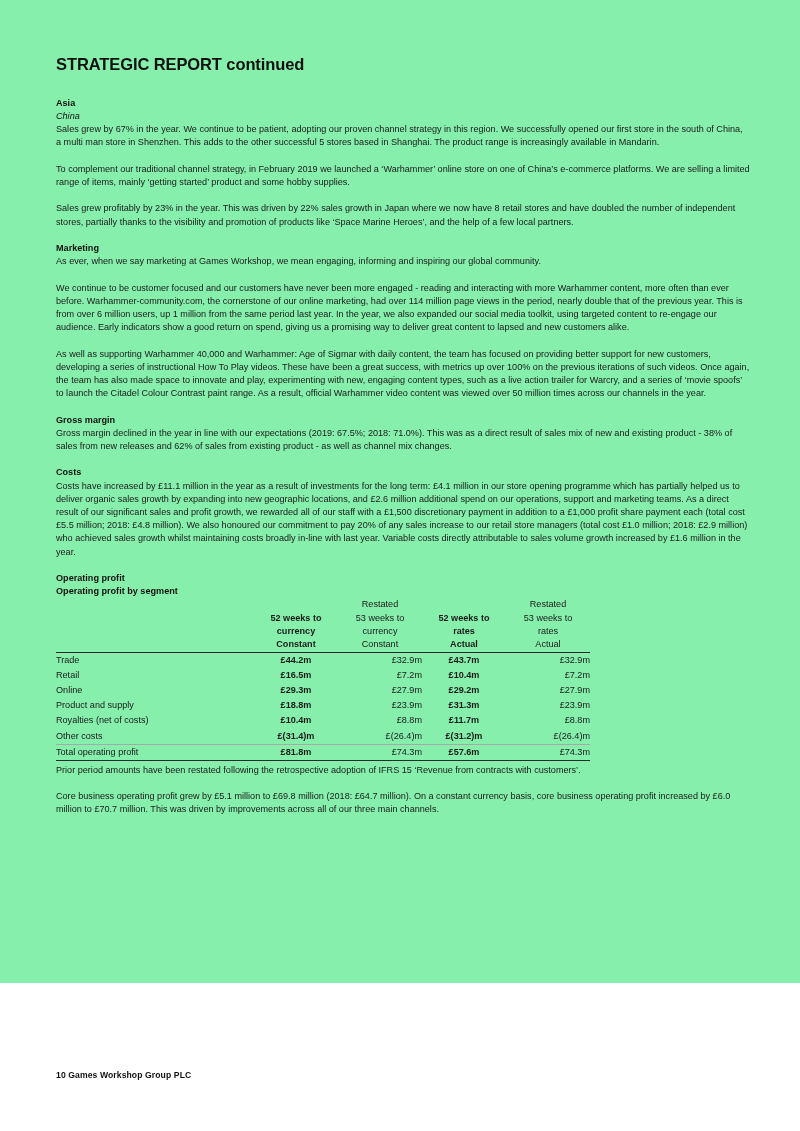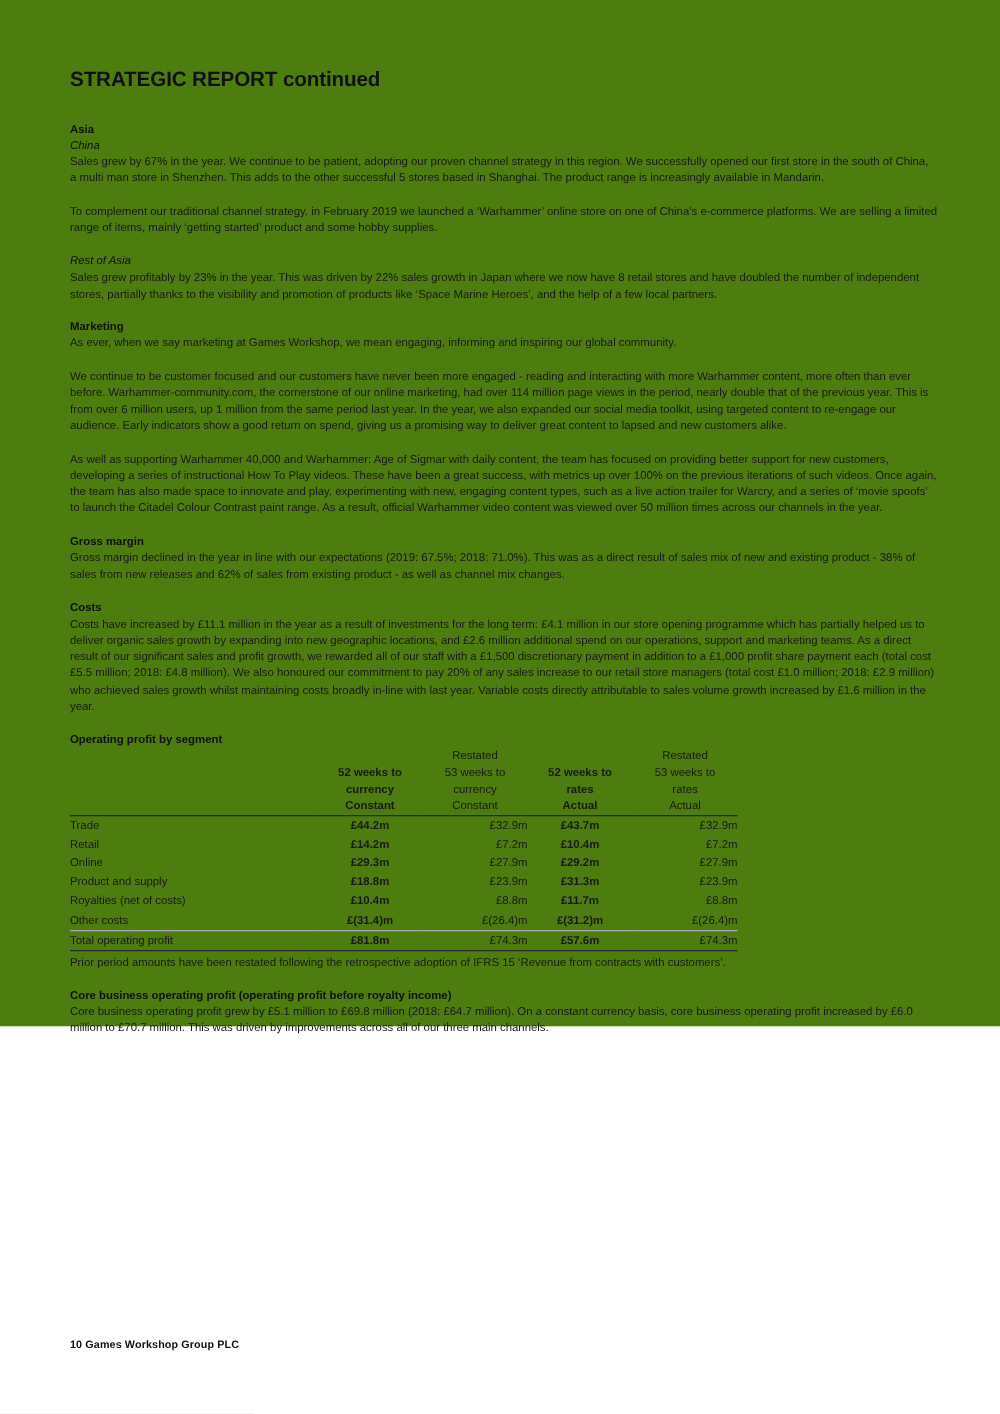--- a/index.html
+++ b/index.html
@@ -12,22 +12,22 @@
     height: 1131px;
     font-family: "Liberation Sans", sans-serif;
     color: #1a1a1a;
     position: relative;
     overflow: hidden;
   }
   .page {
     position: absolute;
     left: 0; top: 0;
     width: 800px;
-    height: 821px;
-    background: #4d7c0f;
+    height: 983px;
+    background: #86efac;
   }
   .content {
     position: absolute;
     left: 56px;
     top: 55px;
     width: 694px;
   }
 
   .page-title {
     font-size: 16.5px;
@@ -134,40 +134,40 @@
 
     <h1 class="page-title">STRATEGIC REPORT continued</h1>
 
     <div class="sec-head">Asia</div>
     <div class="sub-head">China</div>
     <p class="body">Sales grew by 67% in the year. We continue to be patient, adopting our proven channel strategy in this region. We successfully opened our first store in the south of China, a multi man store in Shenzhen. This adds to the other successful 5 stores based in Shanghai. The product range is increasingly available in Mandarin.</p>
     <div class="gap-sm"></div>
     <p class="body">To complement our traditional channel strategy, in February 2019 we launched a ‘Warhammer’ online store on one of China’s e-commerce platforms. We are selling a limited range of items, mainly ‘getting started’ product and some hobby supplies.</p>
     <div class="gap-sm"></div>
 
-    <div class="sub-head">Rest of Asia</div>
     <p class="body">Sales grew profitably by 23% in the year. This was driven by 22% sales growth in Japan where we now have 8 retail stores and have doubled the number of independent stores, partially thanks to the visibility and promotion of products like ‘Space Marine Heroes’, and the help of a few local partners.</p>
     <div class="gap-sm"></div>
 
     <div class="sec-head">Marketing</div>
     <p class="body">As ever, when we say marketing at Games Workshop, we mean engaging, informing and inspiring our global community.</p>
     <div class="gap-sm"></div>
     <p class="body">We continue to be customer focused and our customers have never been more engaged - reading and interacting with more Warhammer content, more often than ever before. Warhammer-community.com, the cornerstone of our online marketing, had over 114 million page views in the period, nearly double that of the previous year. This is from over 6 million users, up 1 million from the same period last year. In the year, we also expanded our social media toolkit, using targeted content to re-engage our audience. Early indicators show a good return on spend, giving us a promising way to deliver great content to lapsed and new customers alike.</p>
     <div class="gap-sm"></div>
     <p class="body">As well as supporting Warhammer 40,000 and Warhammer: Age of Sigmar with daily content, the team has focused on providing better support for new customers, developing a series of instructional How To Play videos. These have been a great success, with metrics up over 100% on the previous iterations of such videos. Once again, the team has also made space to innovate and play, experimenting with new, engaging content types, such as a live action trailer for Warcry, and a series of ‘movie spoofs’ to launch the Citadel Colour Contrast paint range. As a result, official Warhammer video content was viewed over 50 million times across our channels in the year.</p>
     <div class="gap-sm"></div>
 
     <div class="sec-head">Gross margin</div>
     <p class="body">Gross margin declined in the year in line with our expectations (2019: 67.5%; 2018: 71.0%). This was as a direct result of sales mix of new and existing product - 38% of sales from new releases and 62% of sales from existing product - as well as channel mix changes.</p>
     <div class="gap-sm"></div>
 
     <div class="sec-head">Costs</div>
     <p class="body">Costs have increased by £11.1 million in the year as a result of investments for the long term: £4.1 million in our store opening programme which has partially helped us to deliver organic sales growth by expanding into new geographic locations, and £2.6 million additional spend on our operations, support and marketing teams. As a direct result of our significant sales and profit growth, we rewarded all of our staff with a £1,500 discretionary payment in addition to a £1,000 profit share payment each (total cost £5.5 million; 2018: £4.8 million). We also honoured our commitment to pay 20% of any sales increase to our retail store managers (total cost £1.0 million; 2018: £2.9 million) who achieved sales growth whilst maintaining costs broadly in-line with last year. Variable costs directly attributable to sales volume growth increased by £1.6 million in the year.</p>
     <div class="gap-sm"></div>
 
+    <div class="sec-head">Operating profit</div>
     <div class="sec-head">Operating profit by segment</div>
 
     <div class="tbl-wrap">
       <table class="seg">
         <colgroup>
           <col class="c-label">
             <col class="c-num">
             <col class="c-num">
             <col class="c-num">
             <col class="c-num">
@@ -205,21 +205,21 @@
         <tbody>
           <tr class="rule-top">
             <td class="rowlabel">Trade</td>
             <td class="num bold">£44.2m</td>
             <td class="num">£32.9m</td>
             <td class="num bold">£43.7m</td>
             <td class="num">£32.9m</td>
           </tr>
           <tr>
             <td class="rowlabel">Retail</td>
-            <td class="num bold">£14.2m</td>
+            <td class="num bold">£16.5m</td>
             <td class="num">£7.2m</td>
             <td class="num bold">£10.4m</td>
             <td class="num">£7.2m</td>
           </tr>
           <tr>
             <td class="rowlabel">Online</td>
             <td class="num bold">£29.3m</td>
             <td class="num">£27.9m</td>
             <td class="num bold">£29.2m</td>
             <td class="num">£27.9m</td>
@@ -252,19 +252,18 @@
             <td class="num bold">£57.6m</td>
             <td class="num">£74.3m</td>
           </tr>
         </tbody>
       </table>
     </div>
 
     <p class="footnote">Prior period amounts have been restated following the retrospective adoption of IFRS 15 ‘Revenue from contracts with customers’.</p>
     <div class="gap-sm"></div>
 
-    <div class="sec-head">Core business operating profit (operating profit before royalty income)</div>
     <p class="body">Core business operating profit grew by £5.1 million to £69.8 million (2018: £64.7 million). On a constant currency basis, core business operating profit increased by £6.0 million to £70.7 million. This was driven by improvements across all of our three main channels.</p>
 
   </div>
 
   <div class="footer">10 Games Workshop Group PLC</div>
 </div>
 
 </body></html>

